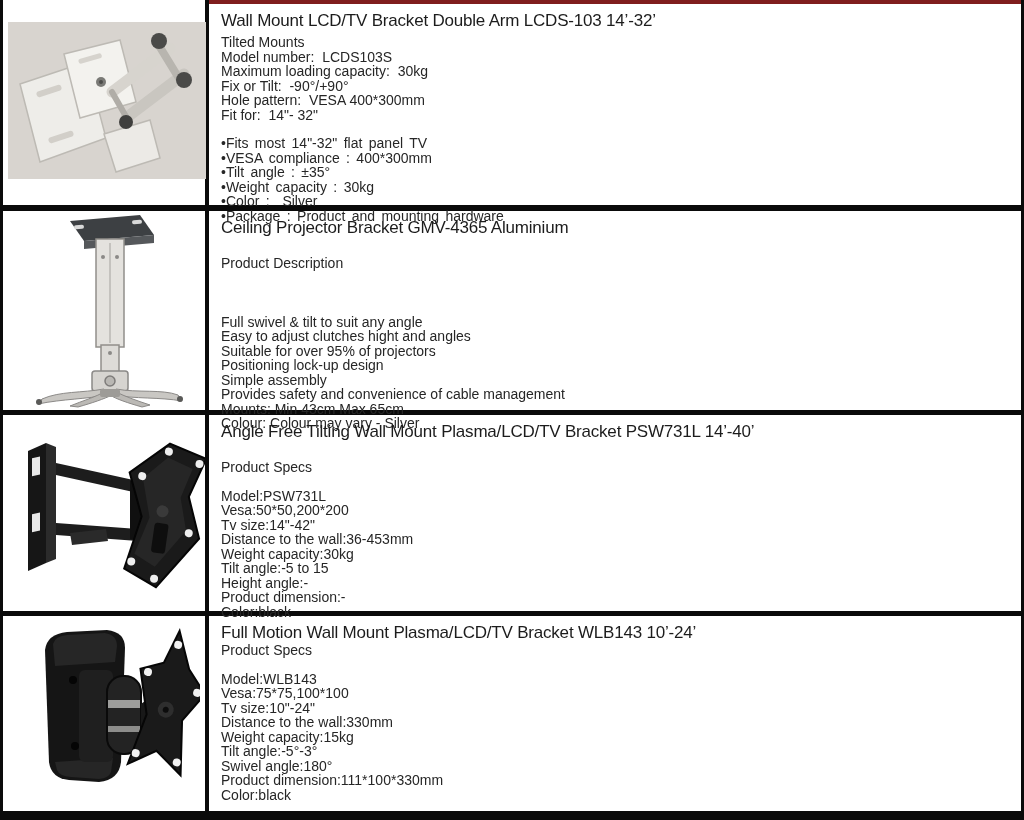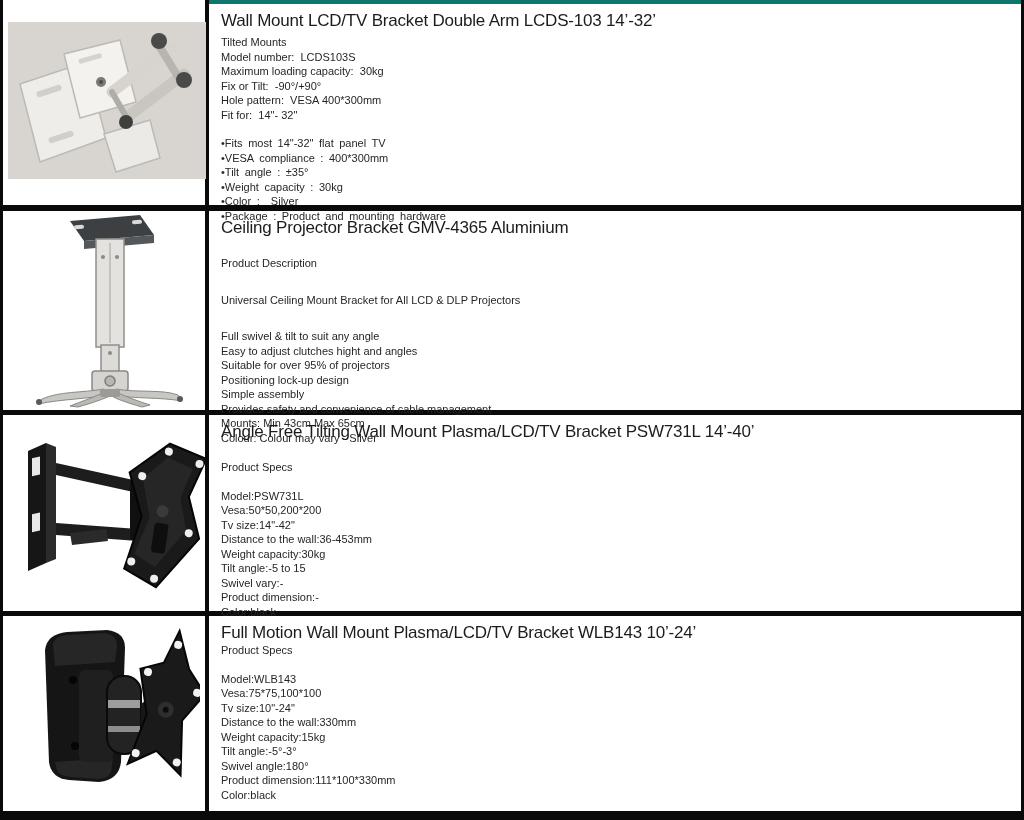--- a/index.html
+++ b/index.html
@@ -15,28 +15,28 @@
   .section { display:flex; box-sizing:border-box; }
   .s1 { height:205px; } .s2 { height:199px; } .s3 { height:196px; } .s4 { height:196px; }
   .hr { height:6px; background:#0a0a0a; }
   .hr.thin { height:5px; }
 
   .img-col {
     width:209px; min-width:209px; box-sizing:border-box;
     border-right:4px solid #0a0a0a; position:relative; background:#fff;
   }
   .text-col { flex:1; box-sizing:border-box; padding:5px 14px 0 12px; }
-  .s1 .text-col { border-top:4px solid #0f766e; }
+  .s1 .text-col { border-top:4px solid #7f1d1d; }
 
   .title {
     font-size:17px; line-height:20px; color:#1c1c1c; margin:2px 0 4px 0;
     font-weight:400; letter-spacing:-0.2px;
   }
   .line, .subtitle {
-    font-size:11px; line-height:14.5px; color:#262626; white-space:pre-wrap;
+    font-size:14px; line-height:14.5px; color:#262626; white-space:pre-wrap;
   }
   .bullets .line { word-spacing:2.5px; }
   .indent { margin-left:0; } .gap-m { height:14px; } .gap-l { height:22px; }
 
   .photo { position:absolute; }
 </style>
 </head>
 <body>
 
 <div class="page">
@@ -110,21 +110,20 @@
         <path d="M102,178 C114,184 126,188 138,192 L130,194 C116,190 104,186 98,182 Z" fill="#bbb9b5" stroke="#8b8987" stroke-width="1"></path>
         <circle cx="27" cy="189" r="3" fill="#5a5a58"></circle>
         <circle cx="168" cy="186" r="3" fill="#5a5a58"></circle>
         <rect x="88" y="176" width="20" height="8" rx="2" fill="#9d9b97"></rect>
       </svg>
     </div>
     <div class="text-col">
       <h2 class="title" style="margin-bottom:18px;">Ceiling Projector Bracket GMV-4365 Aluminium</h2>
       <div class="subtitle">Product Description</div>
       <div class="gap-l"></div>
-      <div class="line">Universal Ceiling Mount Bracket for All LCD &amp; DLP Projectors</div>
       <div class="gap-l"></div>
       <div>
         <div class="line">Full swivel &amp; tilt to suit any angle</div>
         <div class="line">Easy to adjust clutches hight and angles</div>
         <div class="line">Suitable for over 95% of projectors</div>
         <div class="line">Positioning lock-up design</div>
         <div class="line">Simple assembly</div>
         <div class="line">Provides safety and convenience of cable management</div>
         <div class="line">Mounts: Min 43cm Max 65cm</div>
         <div class="line">Colour: Colour may vary - Silver</div>
@@ -166,21 +165,21 @@
       <div class="gap-m"></div>
       <div class="subtitle">Product Specs</div>
       <div class="gap-m"></div>
       <div class="indent">
         <div class="line">Model:PSW731L</div>
         <div class="line">Vesa:50*50,200*200</div>
         <div class="line">Tv size:14"-42"</div>
         <div class="line">Distance to the wall:36-453mm</div>
         <div class="line">Weight capacity:30kg</div>
         <div class="line">Tilt angle:-5 to 15</div>
-        <div class="line">Swivel vary:-</div>
+        <div class="line">Height angle:-</div>
         <div class="line">Product dimension:-</div>
         <div class="line">Color:black</div>
       </div>
     </div>
   </div>
 
   <div class="hr thin"></div>
 
   <div class="section s4">
     <div class="img-col">

